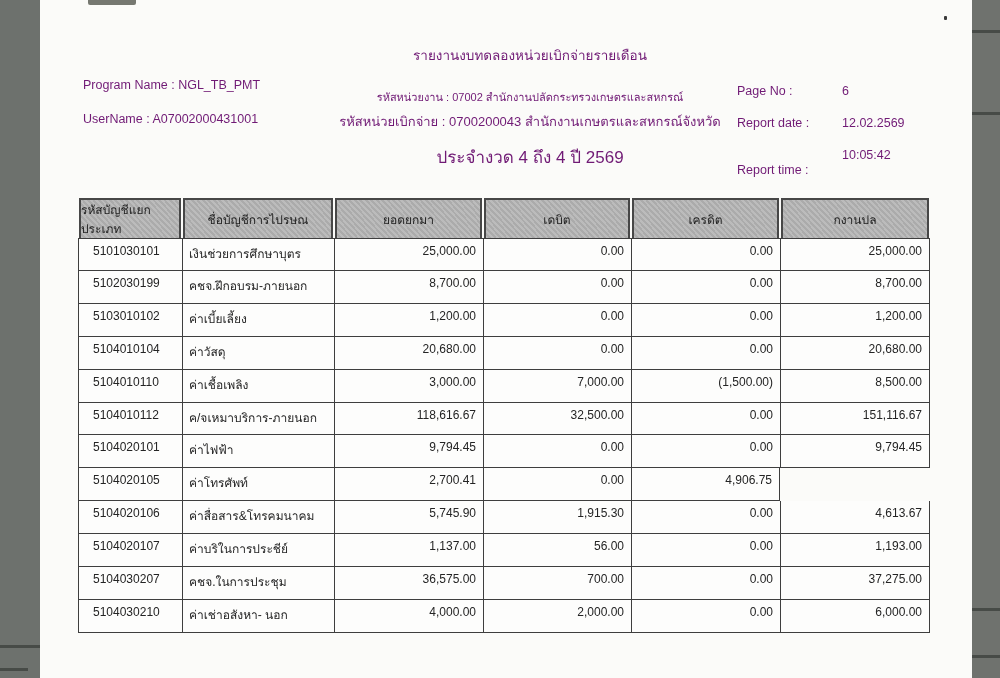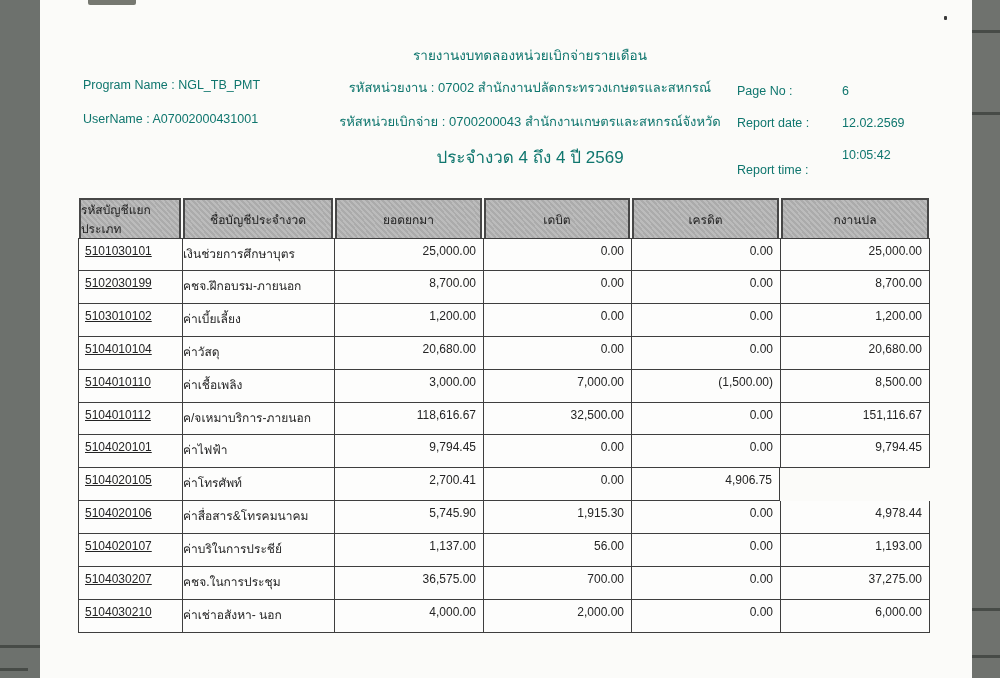--- a/index.html
+++ b/index.html
@@ -12,21 +12,21 @@
     color:#262626;
   }
   
   .strip-left{position:absolute;left:0;top:0;width:40px;height:678px;background:#6d716d;}
   .strip-right{position:absolute;right:0;top:0;width:28px;height:678px;background:#6f726e;}
   .strip-line{position:absolute;height:3px;background:#474b47;}
   .smudge-top{position:absolute;left:88px;top:0;width:48px;height:5px;background:#55584f;opacity:.8;border-radius:0 0 2px 2px;}
   .dot{position:absolute;left:944px;top:16px;width:3px;height:4px;background:#3a3a3a;border-radius:1px;}
 
   
-  .hline{position:absolute;white-space:nowrap;font-size:12.5px;color:#0f766e;}
+  .hline{position:absolute;white-space:nowrap;font-size:12.5px;color:#701a75;}
   .center-col{left:300px;width:460px;text-align:center;}
   .title{font-size:13.5px;}
   .rlabel{left:737px;text-align:center;}
   .rvalue{left:842px;}
 
   
   .tbl{position:absolute;left:78px;top:197px;width:990px;}
   .hrow,.brow{display:grid;grid-template-columns:104px 152px 149px 148px 149px 150px;}
   .hrow{height:41px;}
   .hcell{
@@ -39,22 +39,22 @@
   .bcell{
     border-left:1.2px solid #3e3e3e;border-bottom:1.2px solid #3e3e3e;
     background:#fdfdfc;
     font-size:12px;color:#242424;
     display:flex;align-items:flex-start;
     padding-top:5px;box-sizing:border-box;
     overflow:hidden;white-space:nowrap;
   }
   .brow .bcell:last-child{border-right:1.2px solid #3e3e3e;}
   .brow:first-child .bcell{border-top:1.6px solid #3e3e3e;}
-  .col-code{padding-left:6px;text-decoration:underline;}
-  .col-name{padding-left:0;}
+  .col-code{padding-left:14px;}
+  .col-name{padding-left:6px;}
   .col-num{justify-content:flex-end;padding-right:7px;}
 </style>
 </head>
 <body>
 
 <div class="scan">
 
   <div class="strip-left"></div>
   <div class="strip-right"></div>
   <div class="strip-line" style="right:0;width:28px;top:30px;"></div>
@@ -62,37 +62,37 @@
   <div class="strip-line" style="right:0;width:28px;top:608px;"></div>
   <div class="strip-line" style="right:0;width:28px;top:655px;"></div>
   <div class="strip-line" style="left:0;width:40px;top:645px;"></div>
   <div class="strip-line" style="left:0;width:28px;top:668px;"></div>
   <div class="smudge-top"></div>
   <div class="dot"></div>
 
   <div class="hline center-col title" style="top:44px;">รายงานงบทดลองหน่วยเบิกจ่ายรายเดือน</div>
 
   <div class="hline" style="left:83px;top:78px;">Program Name : NGL_TB_PMT</div>
-  <div class="hline center-col" style="top:77px;font-size:13px;">รหัสหน่วยงาน : 07002 สำนักงานปลัดกระทรวงเกษตรและสหกรณ์</div>
+  <div class="hline center-col" style="top:88px;font-size:11px;">รหัสหน่วยงาน : 07002 สำนักงานปลัดกระทรวงเกษตรและสหกรณ์</div>
   <div class="hline rlabel" style="top:84px;">Page No :</div>
   <div class="hline rvalue" style="top:84px;">6</div>
 
   <div class="hline" style="left:83px;top:112px;">UserName : A07002000431001</div>
   <div class="hline center-col" style="top:111px;font-size:13px;">รหัสหน่วยเบิกจ่าย : 0700200043 สำนักงานเกษตรและสหกรณ์จังหวัด</div>
   <div class="hline rlabel" style="top:116px;">Report date :</div>
   <div class="hline rvalue" style="top:116px;">12.02.2569</div>
 
   <div class="hline center-col" style="top:143px;font-size:17px;">ประจำงวด 4 ถึง 4 ปี 2569</div>
   <div class="hline rlabel" style="top:163px;">Report time :</div>
   <div class="hline rvalue" style="top:148px;">10:05:42</div>
 
   <div class="tbl">
     <div class="hrow">
       <div class="hcell">รหัสบัญชีแยกประเภท</div>
-      <div class="hcell">ชื่อบัญชีประจำงวด</div>
+      <div class="hcell">ชื่อบัญชีการไปรษณ</div>
       <div class="hcell">ยอดยกมา</div>
       <div class="hcell">เดบิต</div>
       <div class="hcell">เครดิต</div>
       <div class="hcell">กงานปล</div>
     </div>
     <div class="tbody" id="tbody">
         <div class="brow">
           <div class="bcell col-code">5101030101</div>
           <div class="bcell col-name">เงินช่วยการศึกษาบุตร</div>
           <div class="bcell col-num">25,000.00</div>
@@ -154,21 +154,21 @@
           <div class="bcell col-num">2,700.41</div>
           <div class="bcell col-num">0.00</div>
           <div class="bcell col-num">4,906.75</div>
         </div>
         <div class="brow">
           <div class="bcell col-code">5104020106</div>
           <div class="bcell col-name">ค่าสื่อสาร&amp;โทรคมนาคม</div>
           <div class="bcell col-num">5,745.90</div>
           <div class="bcell col-num">1,915.30</div>
           <div class="bcell col-num">0.00</div>
-          <div class="bcell col-num">4,978.44</div>
+          <div class="bcell col-num">4,613.67</div>
         </div>
         <div class="brow">
           <div class="bcell col-code">5104020107</div>
           <div class="bcell col-name">ค่าบริในการประชีย์</div>
           <div class="bcell col-num">1,137.00</div>
           <div class="bcell col-num">56.00</div>
           <div class="bcell col-num">0.00</div>
           <div class="bcell col-num">1,193.00</div>
         </div>
         <div class="brow">

